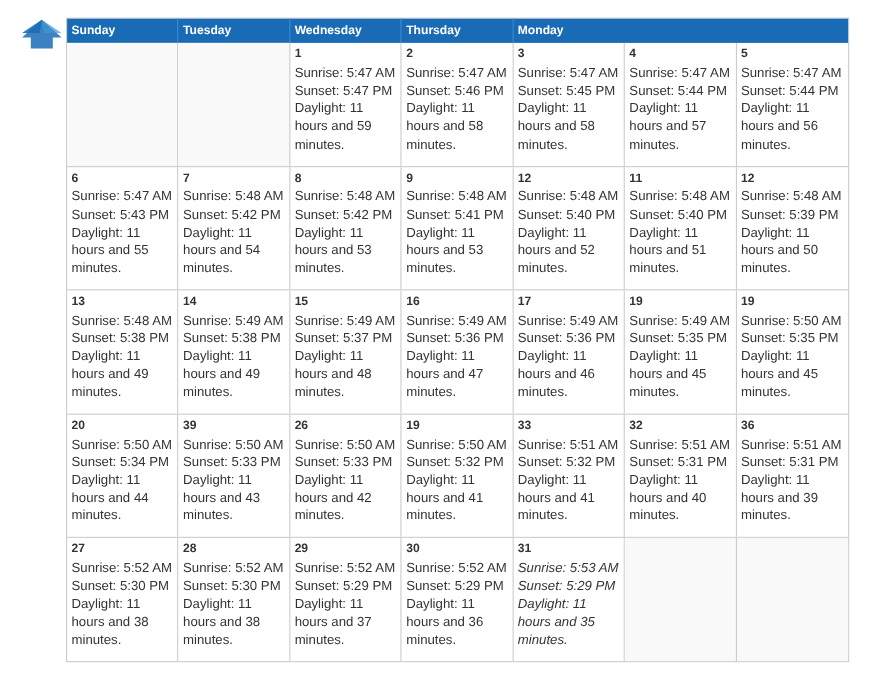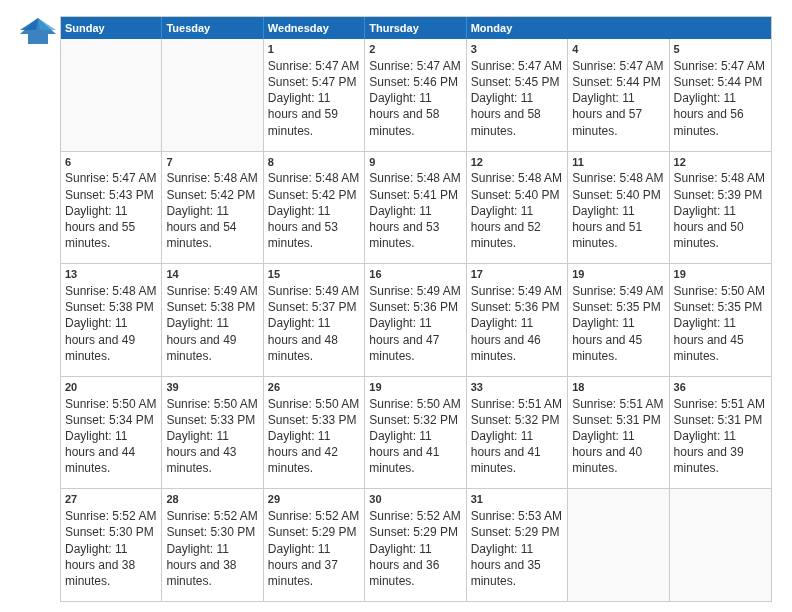--- a/index.html
+++ b/index.html
@@ -285,21 +285,21 @@
 Sunset: 5:32 PM
 Daylight: 11 hours and 41 minutes.</div>
           </div>
           <div class="cal-cell">
             <span class="day-num">33</span>
             <div class="cell-info" style="white-space: pre-line;">Sunrise: 5:51 AM
 Sunset: 5:32 PM
 Daylight: 11 hours and 41 minutes.</div>
           </div>
           <div class="cal-cell">
-            <span class="day-num">18</span>
+            <span class="day-num">32</span>
             <div class="cell-info" style="white-space: pre-line;">Sunrise: 5:51 AM
 Sunset: 5:31 PM
 Daylight: 11 hours and 40 minutes.</div>
           </div>
           <div class="cal-cell">
             <span class="day-num">36</span>
             <div class="cell-info" style="white-space: pre-line;">Sunrise: 5:51 AM
 Sunset: 5:31 PM
 Daylight: 11 hours and 39 minutes.</div>
           </div>
@@ -324,21 +324,21 @@
 Daylight: 11 hours and 37 minutes.</div>
           </div>
           <div class="cal-cell">
             <span class="day-num">30</span>
             <div class="cell-info" style="white-space: pre-line;">Sunrise: 5:52 AM
 Sunset: 5:29 PM
 Daylight: 11 hours and 36 minutes.</div>
           </div>
           <div class="cal-cell">
             <span class="day-num">31</span>
-            <div class="cell-info" style="white-space: pre-line;">Sunrise: 5:53 AM
+            <div class="cell-info" style="white-space: pre-line; font-style: italic;">Sunrise: 5:53 AM
 Sunset: 5:29 PM
 Daylight: 11 hours and 35 minutes.</div>
           </div>
           <div class="cal-cell empty"></div>
           <div class="cal-cell empty"></div>
         </div>
       </div>
   </div>
 </div>
 

